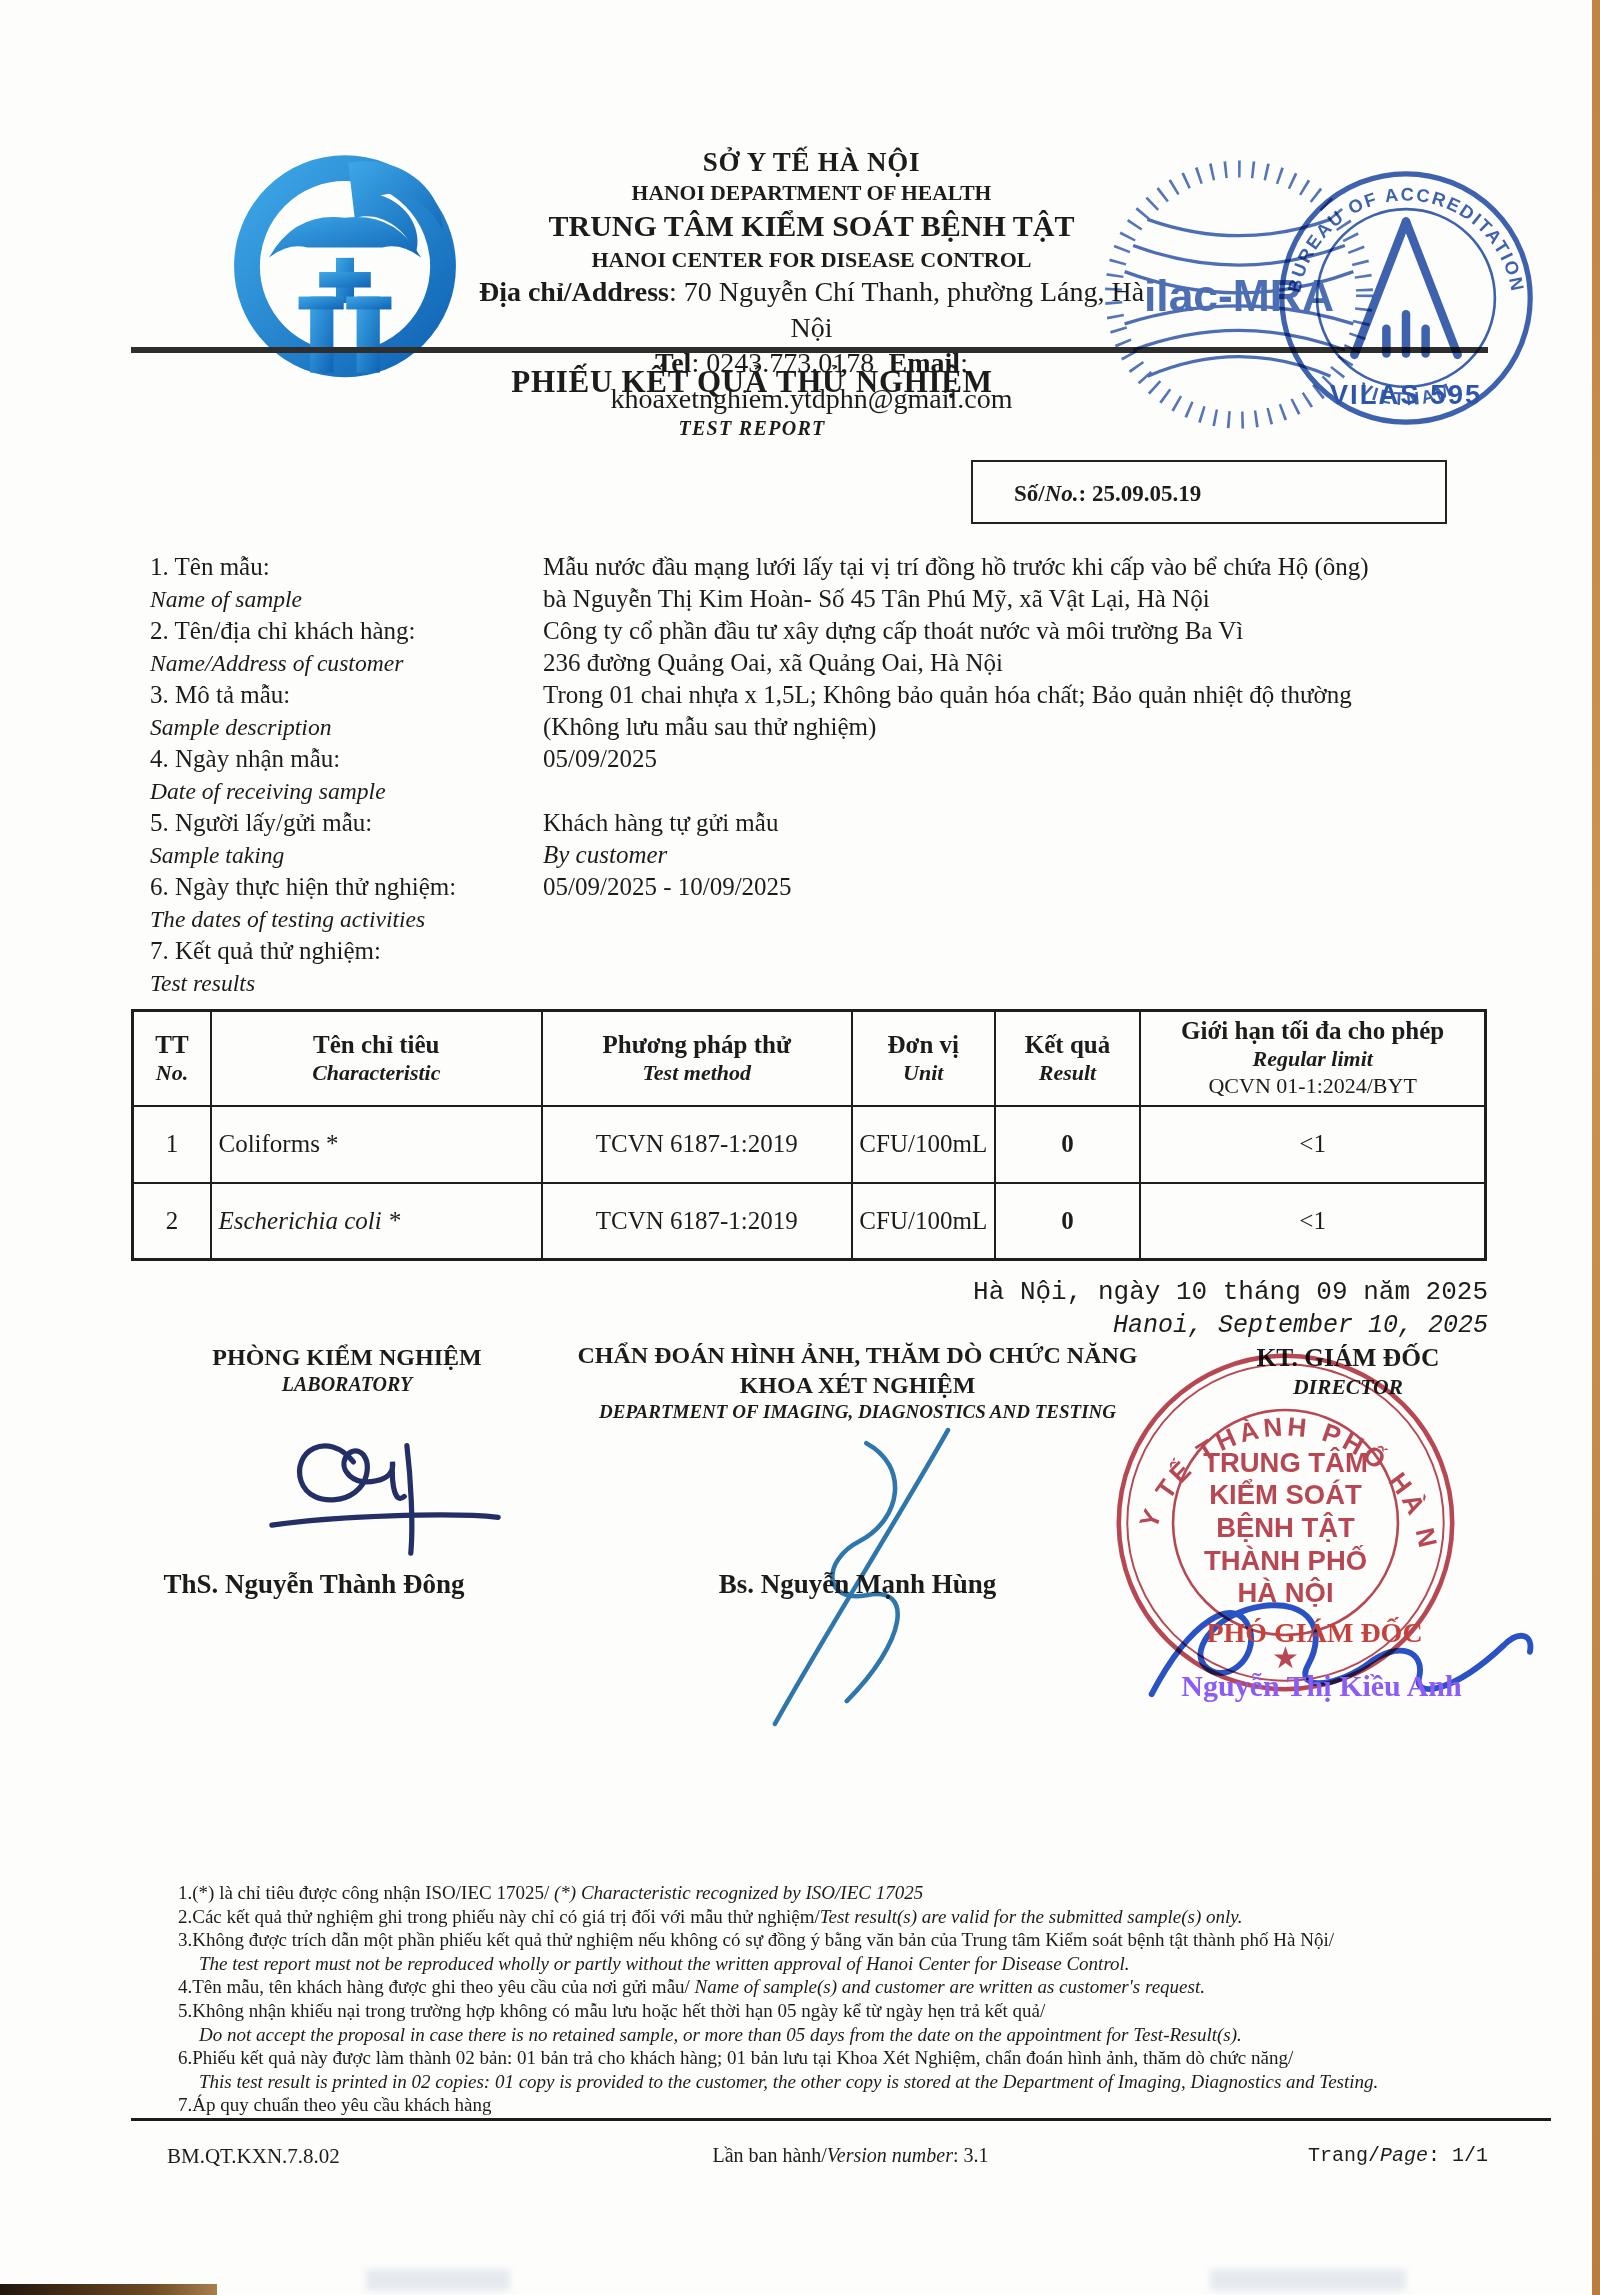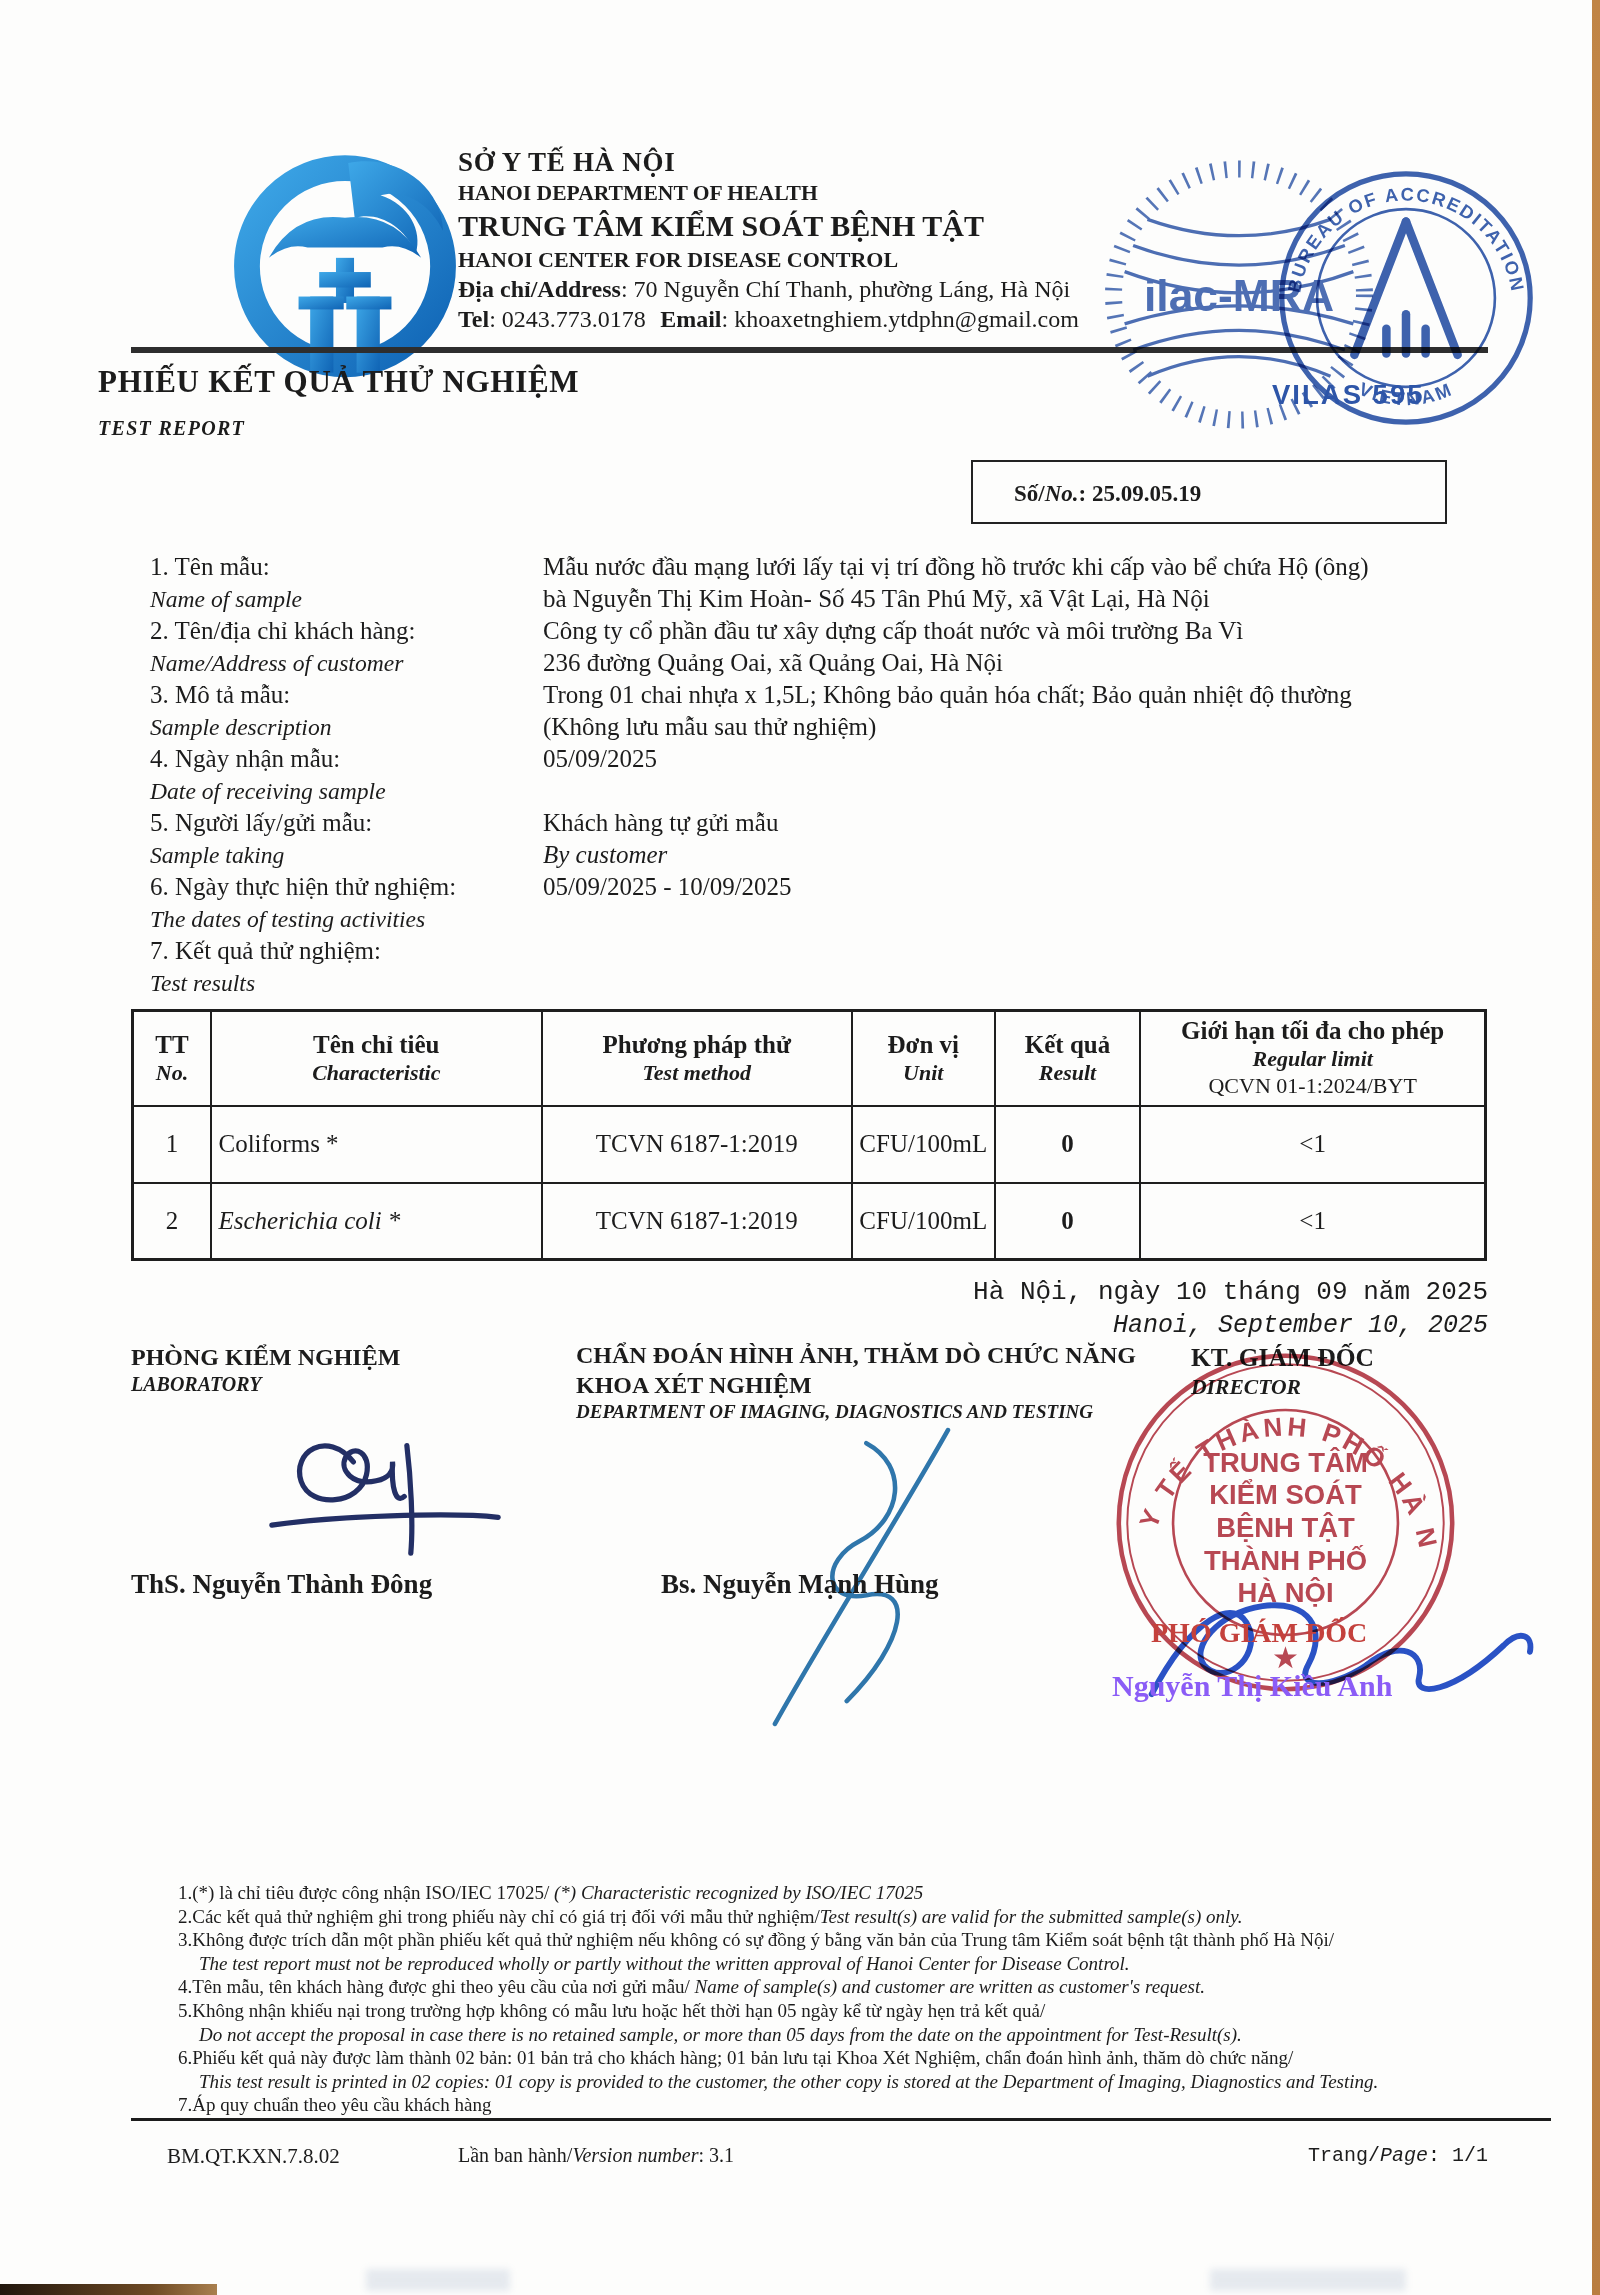--- a/index.html
+++ b/index.html
@@ -1,28 +1,28 @@
 <!DOCTYPE html>
 <html style="font-size:10.5px"><head>
 <meta charset="utf-8">
 <style>
   html,body{margin:0;padding:0;background:#e8e8e8;}
   .page{position:relative;width:1600px;height:2295px;background:#fdfdfc;overflow:hidden;
         font-family:"Liberation Serif","DejaVu Serif",serif;color:#1c1c1c;}
   .abs{position:absolute;}
-  .ctr{}
+  .ctr{text-align:center;}
   .rt{text-align:right;font-family:Liberation Mono, monospace;}
   .it{font-style:italic;}
   
   .hdr{left:458px;top:145px;width:707px;line-height:1.28;}
   .hdr .l1{font-size:27px;font-weight:bold;letter-spacing:0.7px;}
   .hdr .l2{font-size:21.6px;font-weight:bold;}
   .hdr .l3{font-size:30px;font-weight:bold;}
   .hdr .l4{font-size:22px;font-weight:bold;}
-  .hdr .l5,.hdr .l6{font-size:24px;}
+  .hdr .l5,.hdr .l6{font-size:28px;}
   .rule{left:131px;top:347px;width:1357px;height:5.9px;background:#2e2e2e;}
   .title-vi{left:98px;top:364px;width:1308px;font-size:31px;font-weight:bold;letter-spacing:0.7px;}
   .title-en{left:98px;top:417px;width:1308px;font-size:20px;font-weight:bold;font-style:italic;letter-spacing:1.3px;}
   .nobox{left:971px;top:460px;width:476px;height:64px;border:2px solid #222;
          font-size:23px;font-weight:bold;line-height:64px;padding-left:41px;box-sizing:border-box;}
   
   .info{left:150px;top:551px;width:1348px;font-size:25px;line-height:32px;}
   .item{display:flex;}
   .item .lblcol{width:393px;flex:none;}
   .item .valcol{flex:1;}

